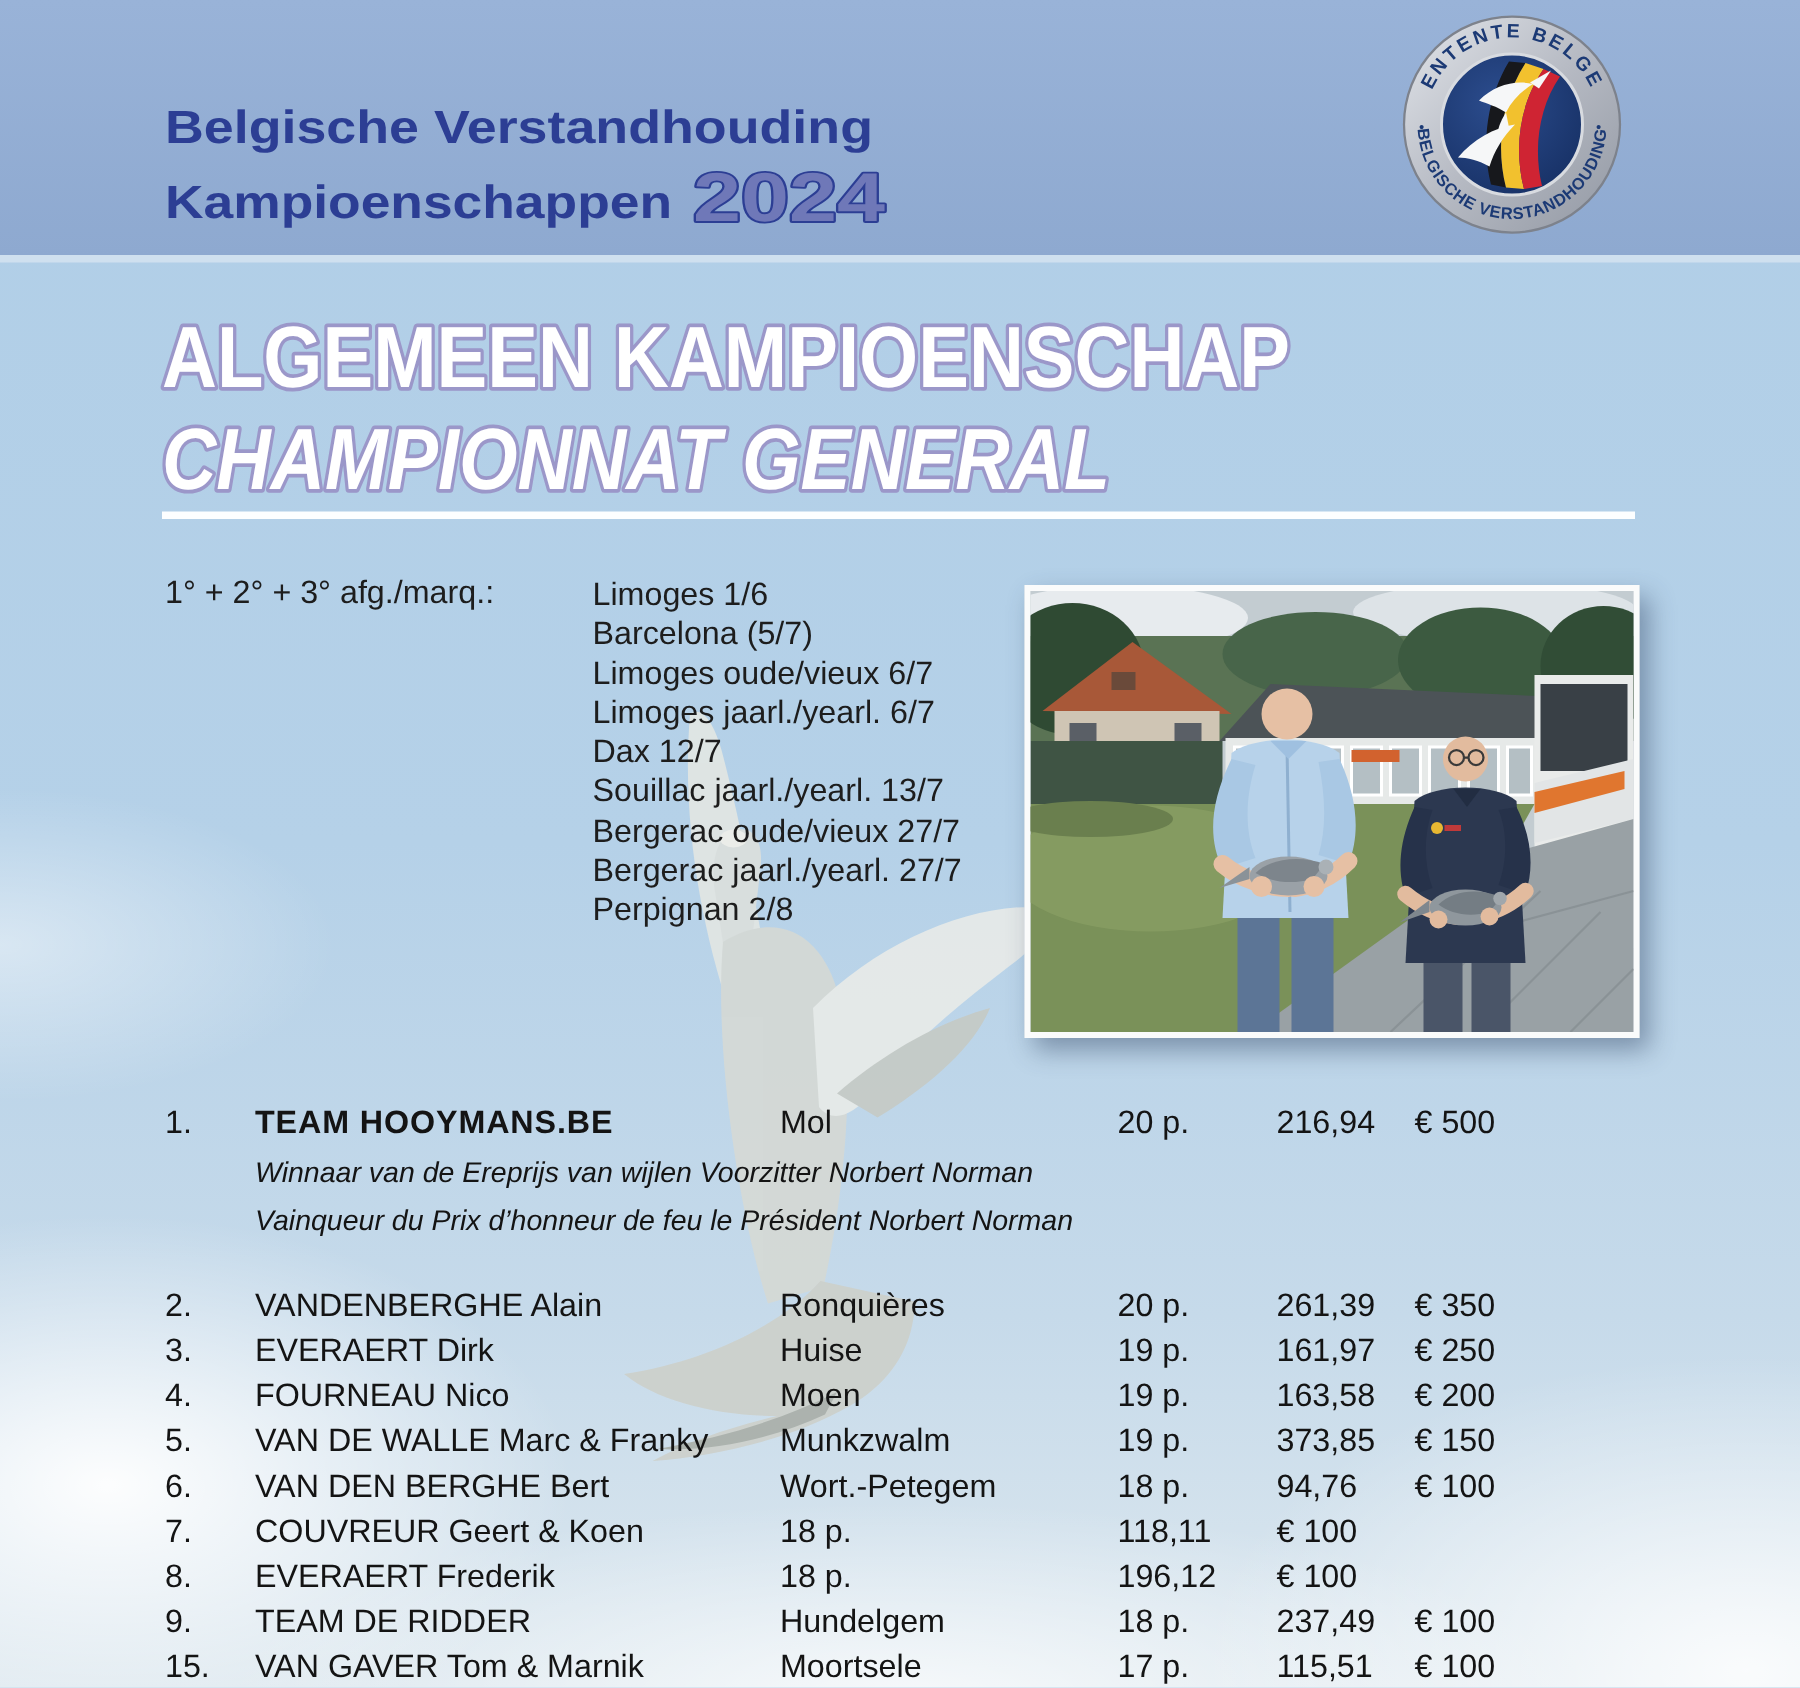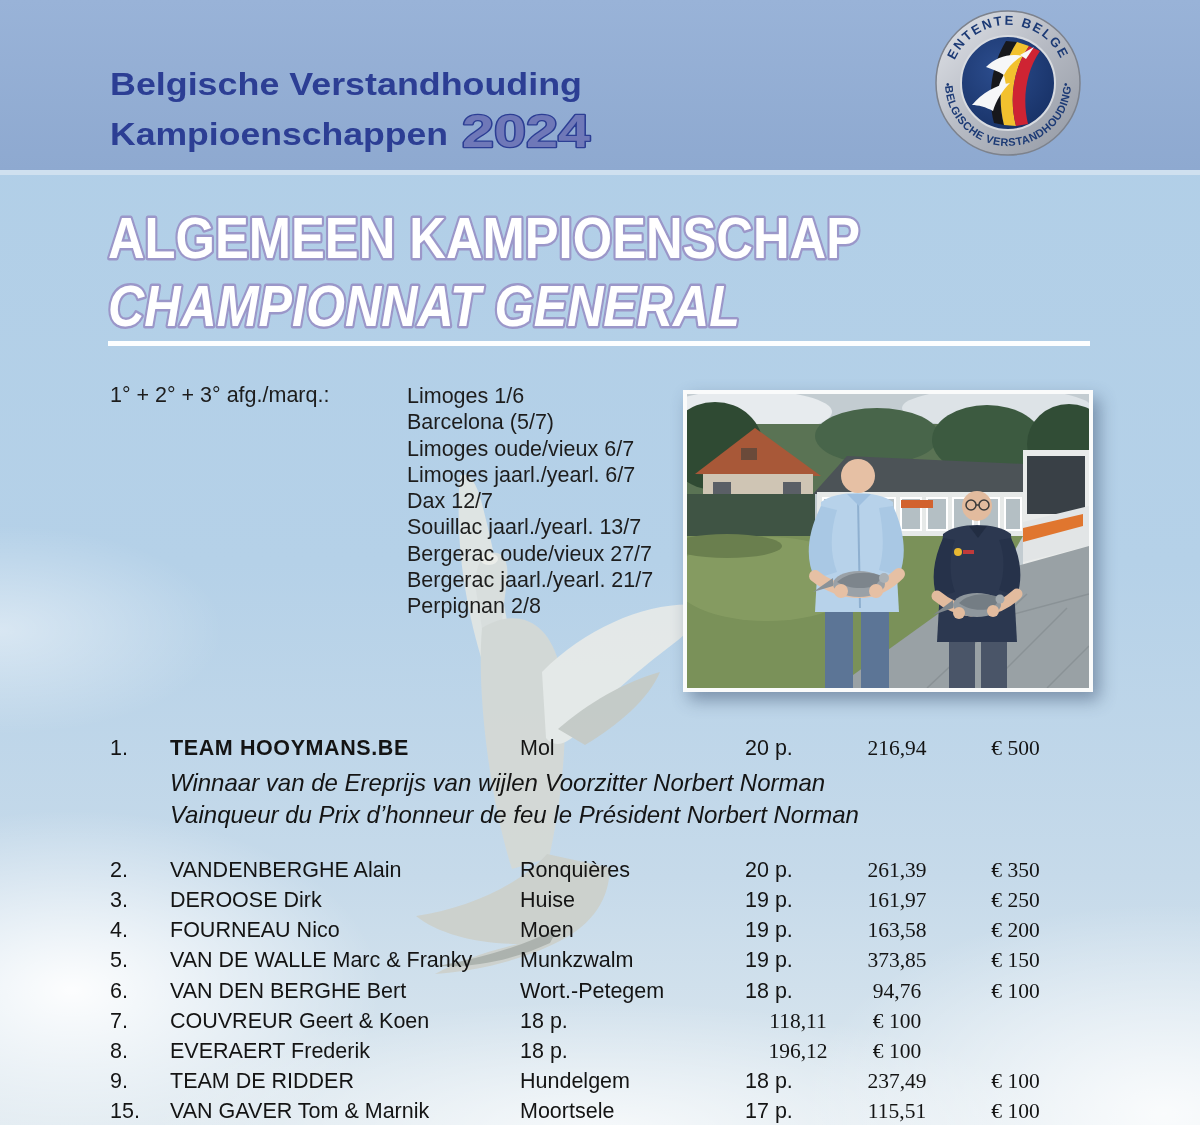--- a/index.html
+++ b/index.html
@@ -25,37 +25,37 @@
     border-bottom:5px solid #cfe0ef;
   }
   .banner-text-svg { position:absolute; left:110px; top:50px; overflow:visible; }
   .logo { position:absolute; left:934px; top:9px; }
   
   .title-svg { position:absolute; left:108px; top:210px; z-index:7; overflow:visible; }
   .rule { position:absolute; left:108px; top:341px; width:982px; height:5px; background:#fcfeff; z-index:7; }
   
   .races { position:absolute; left:110px; top:383px; z-index:7; color:#1d1d1d; font-size:21.5px; }
   .races-label { position:absolute; left:0; top:0; white-space:nowrap; }
-  .race-list { position:absolute; left:297px; top:0; width:330px; }
+  .race-list { position:absolute; left:285px; top:0; width:330px; }
   .race-item { line-height:26.3px; white-space:nowrap; }
   
   .photo {
     position:absolute; left:683px; top:390px; width:402px; height:294px; z-index:6;
     border:4px solid #fafbfb; background:#c3ccd1;
     box-shadow:6px 8px 16px rgba(45,65,95,.45);
   }
   
   .results { position:absolute; left:110px; top:733px; width:978px; z-index:7; color:#141414; font-size:21.5px; }
   .t-row {
     display:grid; grid-template-columns:60px 350px 225px 106px 92px 145px;
     height:30.2px; align-items:center; white-space:nowrap;
   }
-  .c-coef, .c-prize { text-align:center;font-family:Liberation Serif, serif; }
+  .c-coef, .c-prize { text-align:left; }
   .t-row.first .c-name { font-weight:bold; letter-spacing:.6px; }
-  .notes { font-style:italic; font-size:24px; margin:4px 0 0 60px; }
+  .notes { font-style:italic; font-size:19px; margin:4px 0 0 60px; }
   .note-line { line-height:32px; white-space:nowrap; }
   #rows-rest { margin-top:24px; }
 </style>
 </head>
 <body>
 
 <div class="page">
 
   <div class="sky"></div>
 
@@ -129,21 +129,21 @@
   <div class="races">
     <div class="races-label">1° + 2° + 3° afg./marq.:</div>
     <div class="race-list" id="race-list">
         <div class="race-item">Limoges 1/6</div>
         <div class="race-item">Barcelona (5/7)</div>
         <div class="race-item">Limoges oude/vieux 6/7</div>
         <div class="race-item">Limoges jaarl./yearl. 6/7</div>
         <div class="race-item">Dax 12/7</div>
         <div class="race-item">Souillac jaarl./yearl. 13/7</div>
         <div class="race-item">Bergerac oude/vieux 27/7</div>
-        <div class="race-item">Bergerac jaarl./yearl. 21/7</div>
+        <div class="race-item">Bergerac jaarl./yearl. 27/7</div>
         <div class="race-item">Perpignan 2/8</div>
       </div>
   </div>
 
   <div class="photo">
     <svg width="402" height="294" viewBox="0 0 402 294">
       <rect width="402" height="294" fill="#c3ccd1"></rect>
       <ellipse cx="60" cy="18" rx="85" ry="22" fill="#e7ebee"></ellipse>
       <ellipse cx="310" cy="14" rx="95" ry="20" fill="#dde3e7"></ellipse>
       <rect y="30" width="402" height="70" fill="#5a7354"></rect>
@@ -256,21 +256,21 @@
         <div class="t-row">
           <span class="c-rank">2.</span>
           <span class="c-name">VANDENBERGHE Alain</span>
           <span class="c-place">Ronquières</span>
           <span class="c-points">20 p.</span>
           <span class="c-coef">261,39</span>
           <span class="c-prize">€ 350</span>
         </div>
         <div class="t-row">
           <span class="c-rank">3.</span>
-          <span class="c-name">DEROOSE Dirk</span>
+          <span class="c-name">EVERAERT Dirk</span>
           <span class="c-place">Huise</span>
           <span class="c-points">19 p.</span>
           <span class="c-coef">161,97</span>
           <span class="c-prize">€ 250</span>
         </div>
         <div class="t-row">
           <span class="c-rank">4.</span>
           <span class="c-name">FOURNEAU Nico</span>
           <span class="c-place">Moen</span>
           <span class="c-points">19 p.</span>

